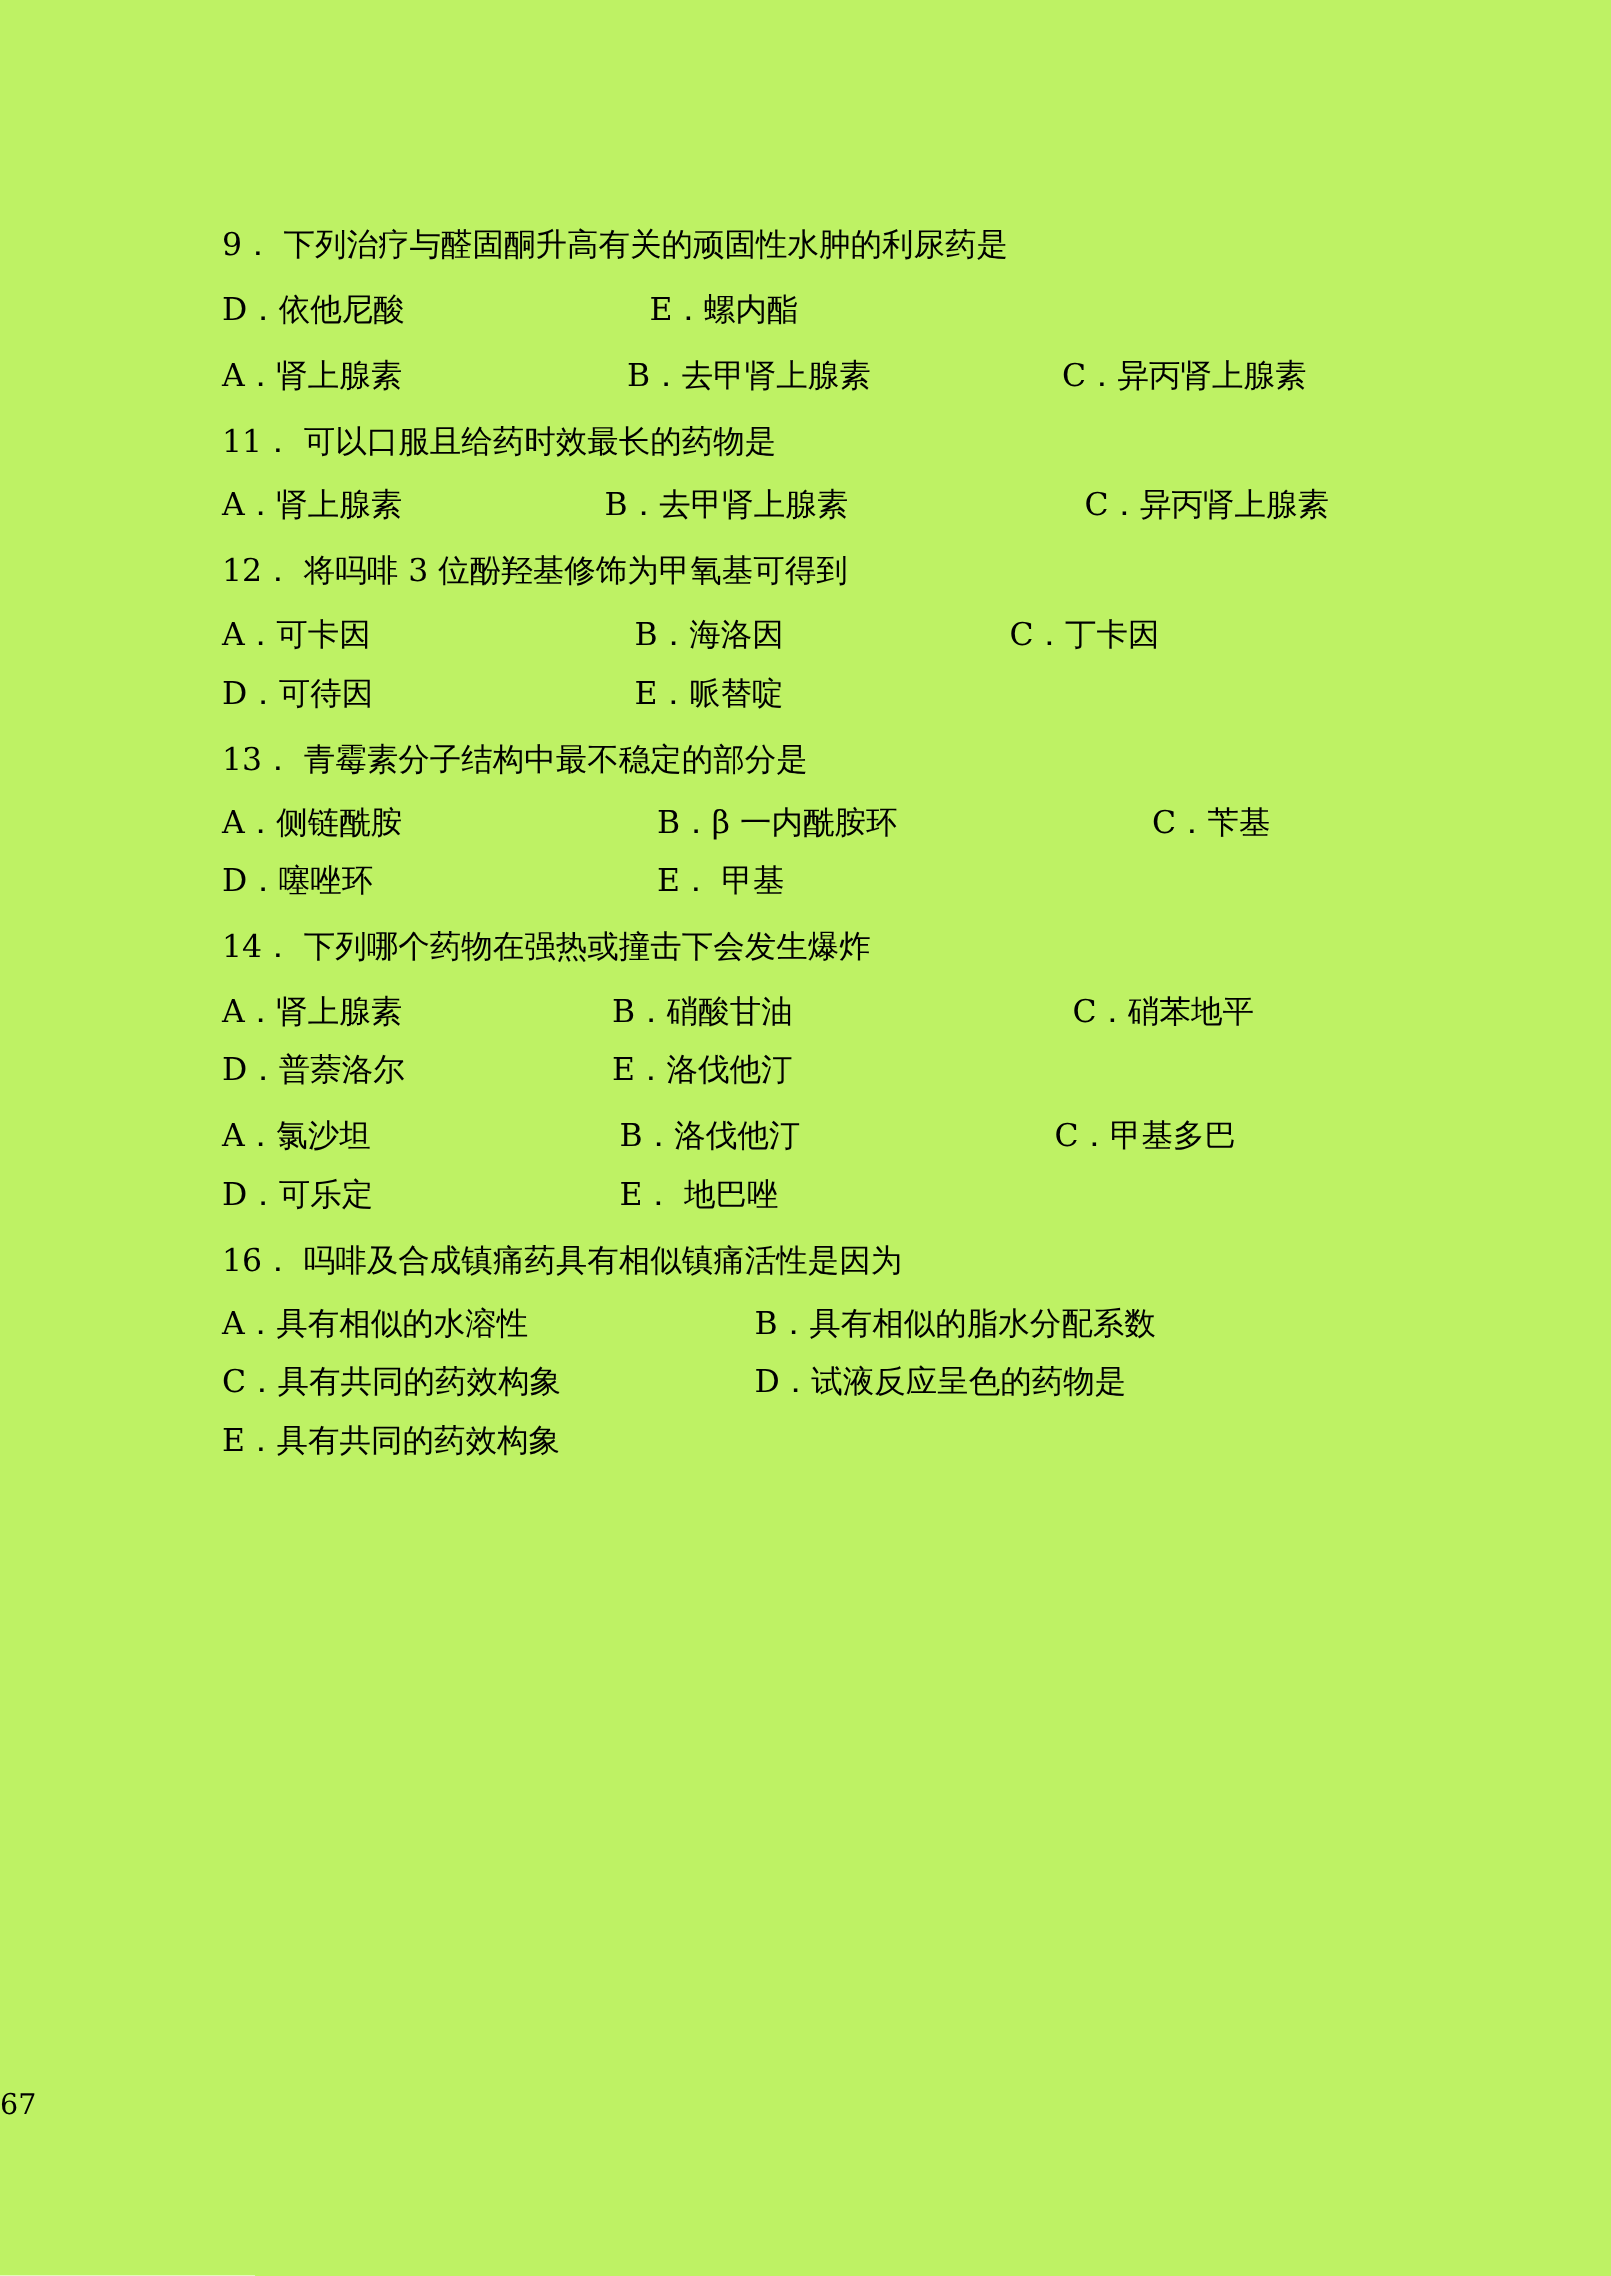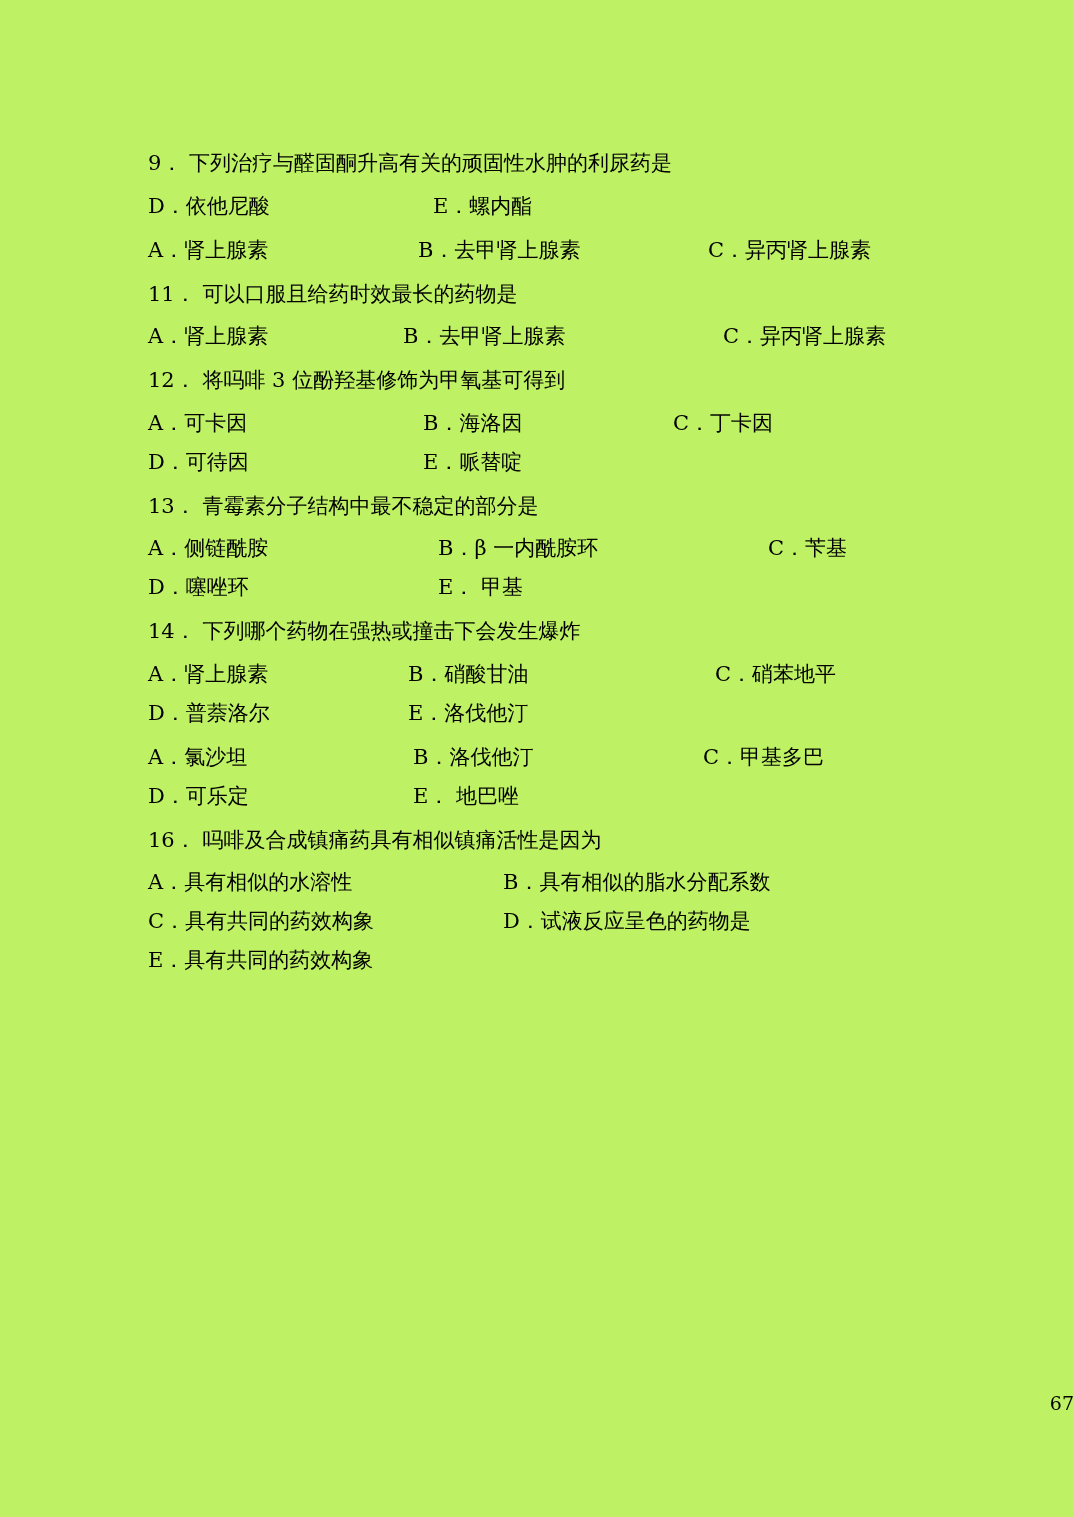--- a/index.html
+++ b/index.html
@@ -50,21 +50,21 @@
   .opt {
     position: absolute;
     top: 0;
     white-space: nowrap;
   }
   .page-number {
     position: absolute;
     left: 0;
     right: 0;
     top: 1392px;
-    text-align: right;
+    text-align: left;
     font-size: 19px;
     font-family: "DejaVu Serif", "Liberation Serif", serif;
   }
 </style>
 </head>
 <body>
 
 <div class="page">
   <div class="content">
 

